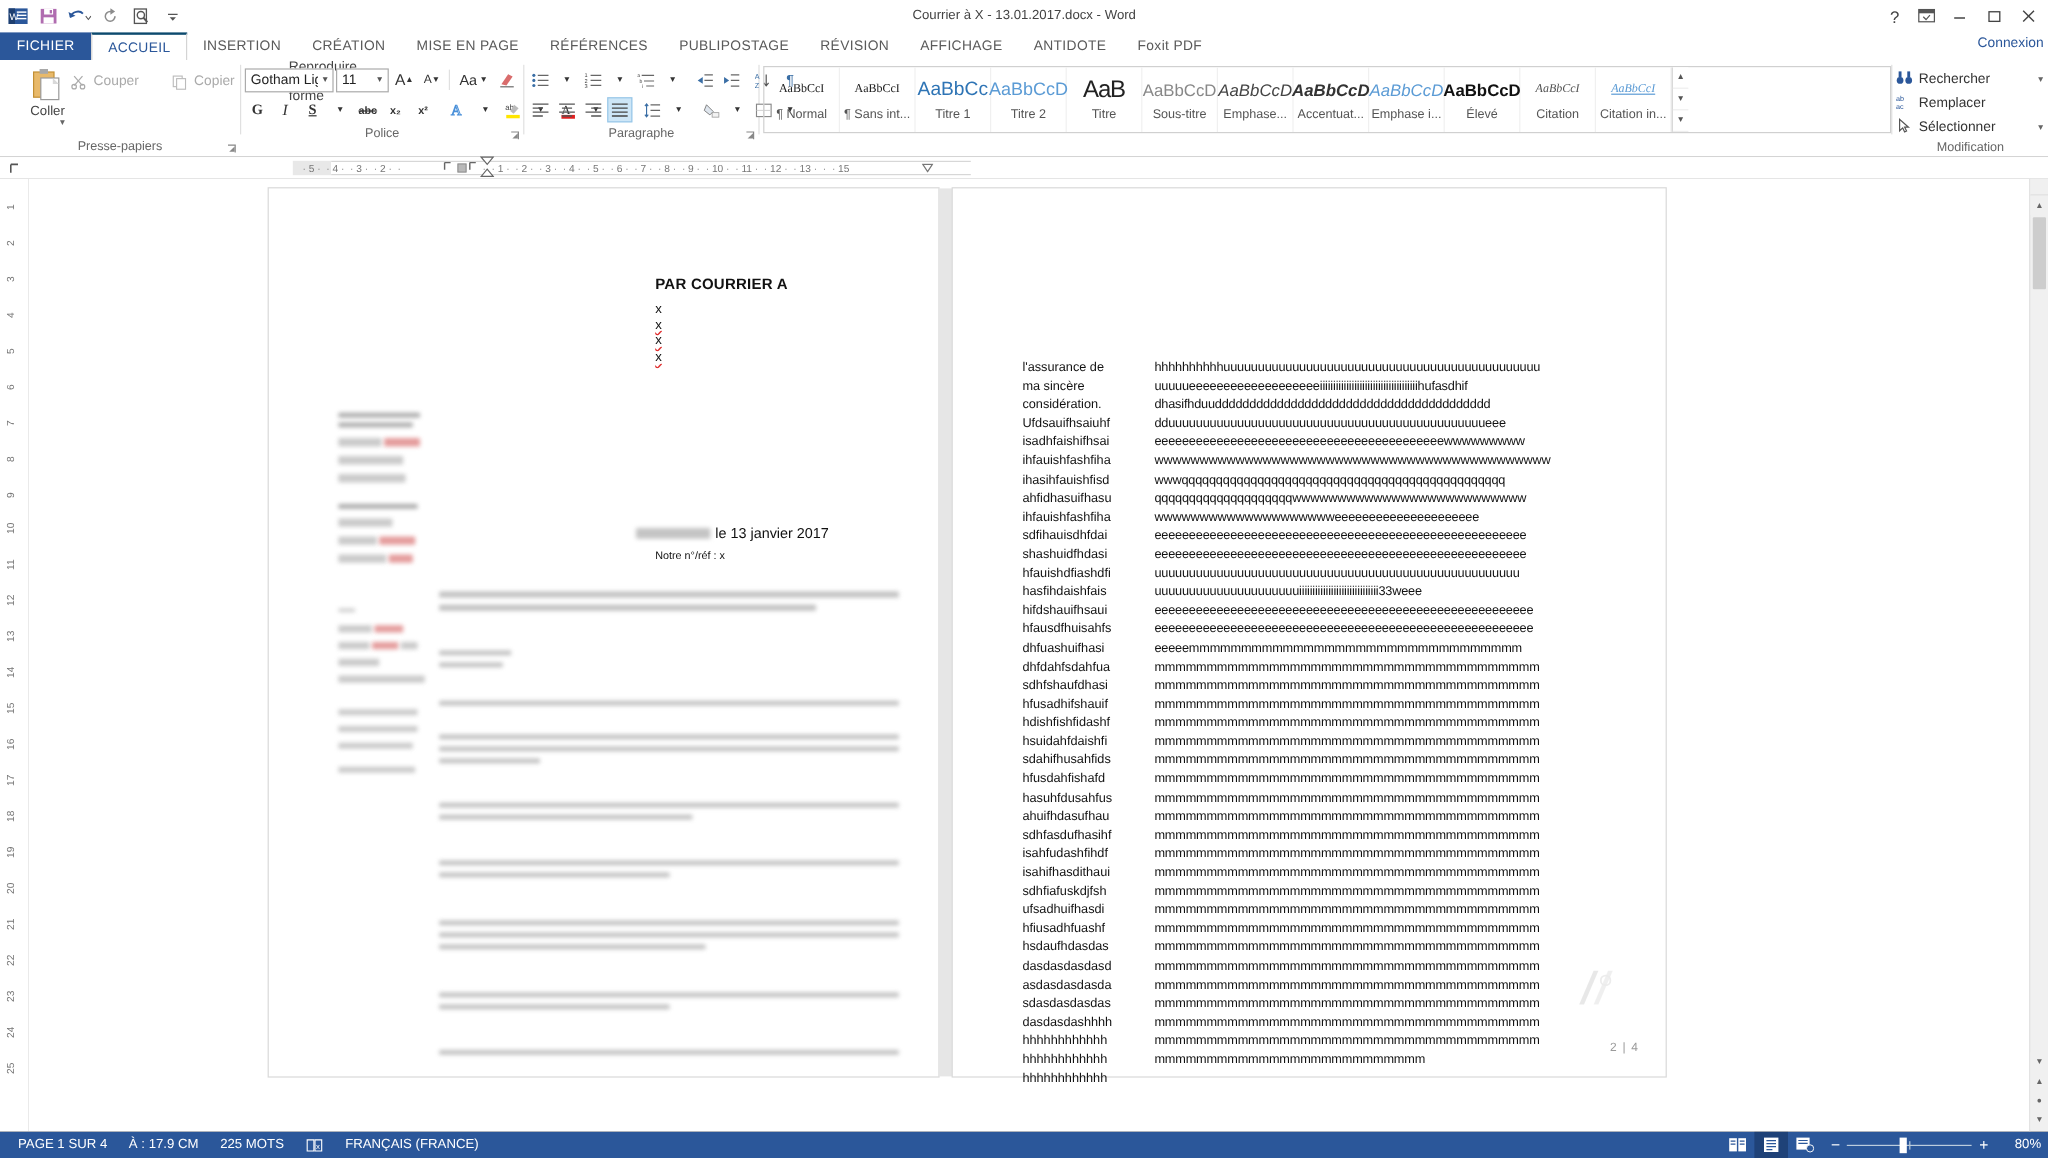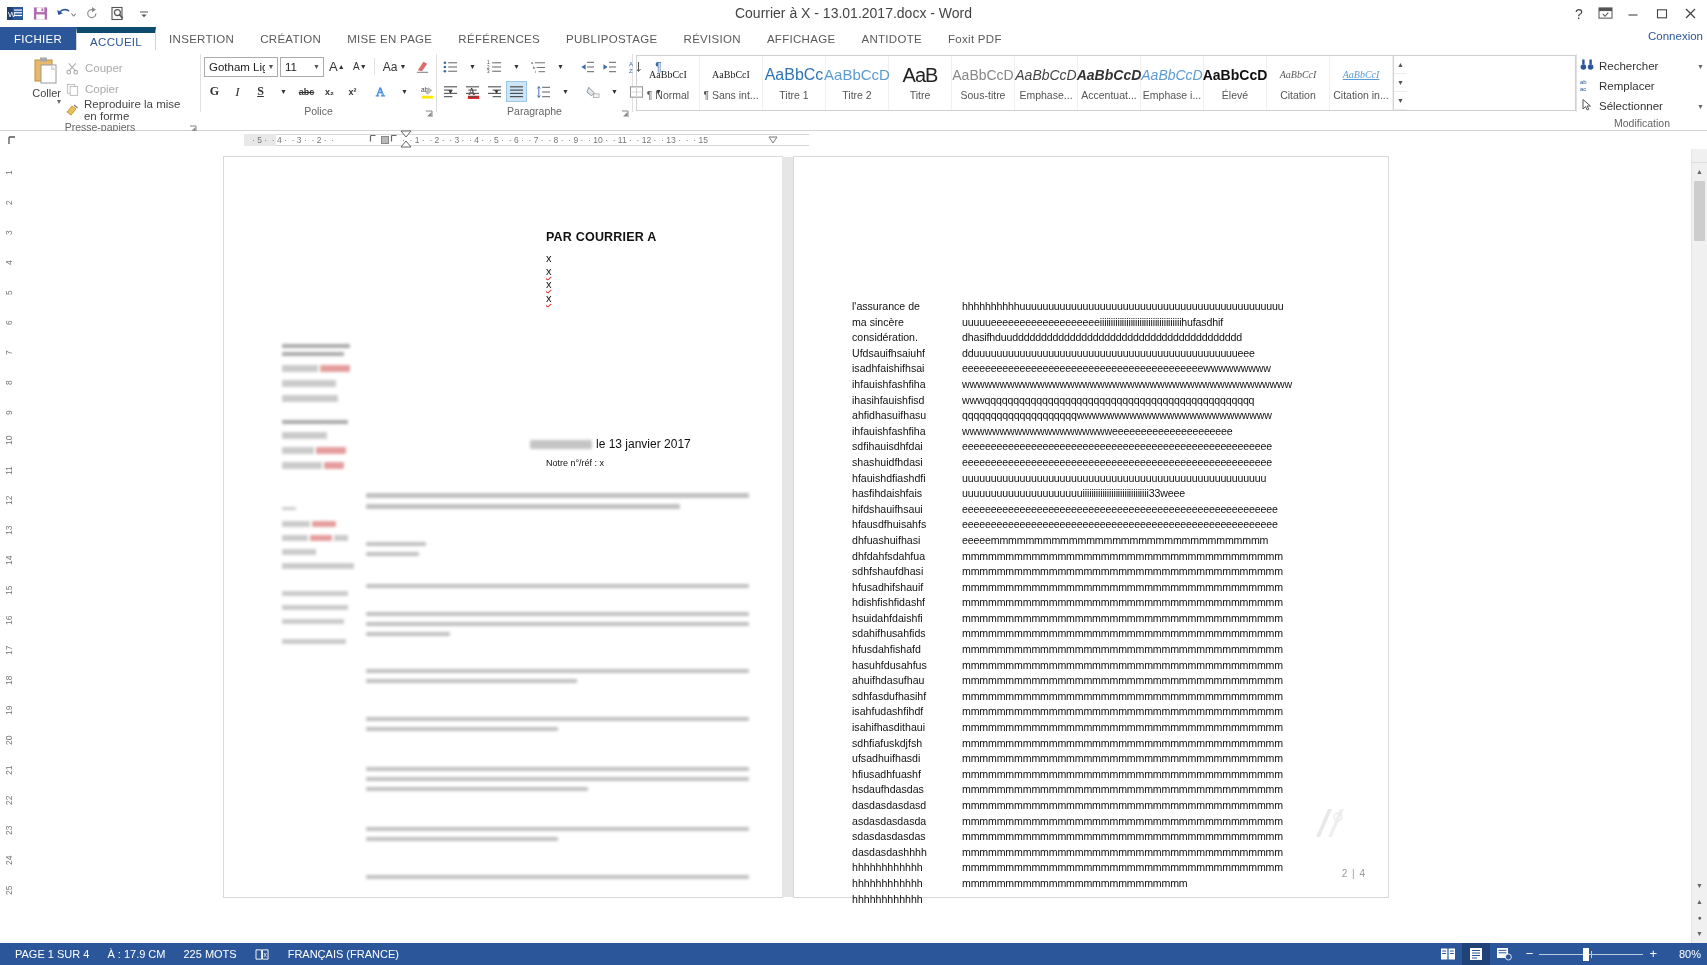--- a/index.html
+++ b/index.html
@@ -22,40 +22,40 @@
   .qat-btn {
     width:24px; height:22px; display:flex; align-items:center; justify-content:center;
     position:relative;
   }
   .qat-btn svg { display:block; }
   .wordlogo {
     width:22px;height:22px;display:flex;align-items:center;justify-content:center;
   }
   .title-text {
     position:absolute; left:0; right:0; text-align:center;
-    font-size:14px; color:#444; line-height:27px; pointer-events:none;
+    font-size:11px; color:#444; line-height:27px; pointer-events:none;
   }
   .win-ctrls {
     margin-left:auto; display:flex; align-items:center; height:27px; padding-right:2px;
   }
   .win-btn { width:29px;height:25px;display:flex;align-items:center;justify-content:center; color:#555; }
   .help-btn{ width:26px;height:25px;display:flex;align-items:center;justify-content:center;color:#444;font-size:14px;}
   .ribbon-opt{ width:26px;height:25px;display:flex;align-items:center;justify-content:center;}
 
   
   .tabsrow {
     height:23px; background:#fff; display:flex; align-items:stretch; flex:none;
     position:relative;
   }
   .tab {
     padding:0 13px; font-size:11.5px; letter-spacing:.3px; color:#5a5a5a;
     display:flex;align-items:center; text-transform:uppercase; height:23px;
   }
   .tab.file { background:#2b579a; color:#fff; padding:0 14px; font-weight:400;}
-  .tab.active { background:#fff; color:#2b579a; border-left:1px solid #d4d4d4; border-right:1px solid #d4d4d4; border-top:6px solid #0c4a6e; position:relative; z-index:3;}
+  .tab.active { background:#fff; color:#2b579a; border-left:1px solid #d4d4d4; border-right:1px solid #d4d4d4; border-top:2px solid #0c4a6e; position:relative; z-index:3;}
   .tab.plain { text-transform:none; font-size:11.5px;}
   .connexion {
     position:absolute; right:4px; top:3px; font-size:11.5px; color:#2b579a;
   }
 
   
   .ribbon {
     height:81px; background:#fff; border-bottom:1px solid #d4d4d4;
     display:flex; align-items:stretch; flex:none; position:relative;
   }
@@ -68,21 +68,21 @@
   .rgroup-label .dlg {
     position:absolute; right:2px; bottom:2px; width:9px;height:9px;
   }
   .sep { width:1px; background:#e0e0e0; margin:4px 0 18px 0; }
 
   
   .g-clip { width:200px; }
   .paste-btn { width:46px; display:flex;flex-direction:column;align-items:flex-end; padding-top:2px;margin-left:24px;}
   .paste-label{font-size:11px;color:#444;margin-top:1px;}
   .paste-caret{font-size:8px;color:#666;line-height:6px;}
-  .clipcmds{display:flex;flex-direction:column;gap:1px;padding-top:4px;}
+  .clipcmds{display:flex;flex-direction:row;gap:18px;padding-top:4px;}
   .cmd { display:flex;align-items:center;gap:5px;height:20px;padding:0 4px;font-size:11.5px;color:#aaa;}
   .cmd.enabled{color:#444;}
   .cmd .ic{width:15px;height:15px;display:flex;align-items:center;justify-content:center;}
 
   
   .g-font { width:235px; }
   .fontrow{display:flex;align-items:center;gap:2px;padding:2px 3px;}
   .combo {
     height:20px; border:1px solid #ababab; background:#fff; display:flex; align-items:center;
     font-size:11.5px; color:#222; padding-left:4px; position:relative;

